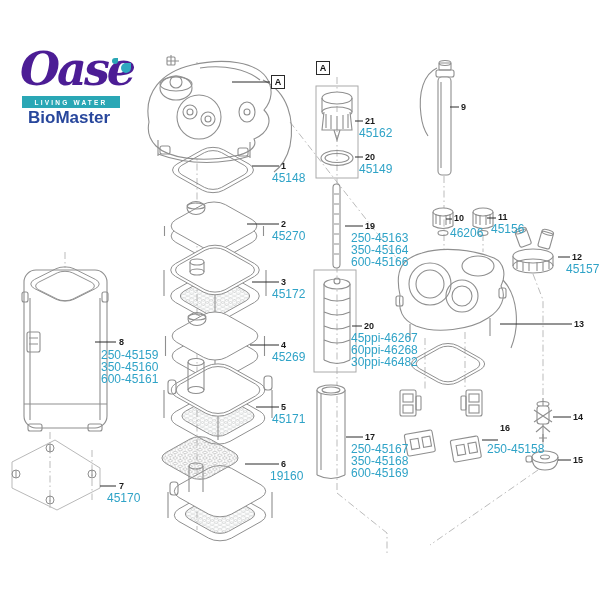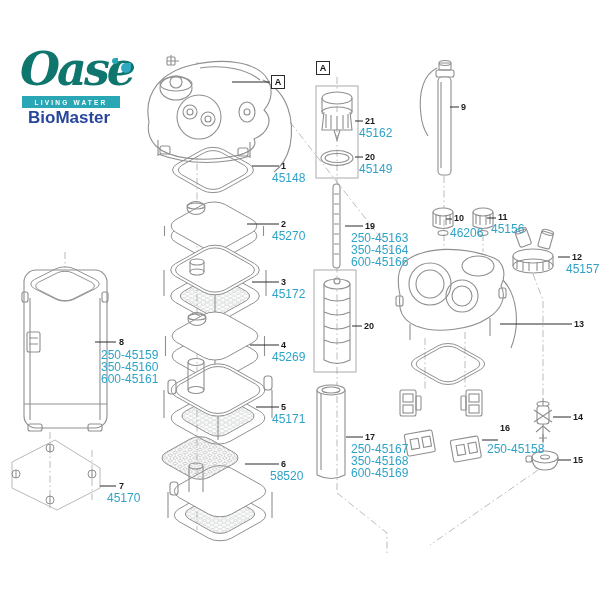--- a/index.html
+++ b/index.html
@@ -1,21 +1,21 @@
 <!DOCTYPE html>
 <html><head>
 <meta charset="utf-8">
 <style>
   html,body{margin:0;padding:0;background:#fff;}
   .stage{position:relative;width:600px;height:600px;background:#ffffff;overflow:hidden;
          font-family:"Liberation Sans",sans-serif;}
   svg{position:absolute;left:0;top:0;}
   
   .oase-script{position:absolute;left:20px;top:46px;font-family:"DejaVu Serif",serif;
-    font-style:italic;font-weight:bold;font-size:46px;letter-spacing:-3px;color:#0f766e;line-height:1;}
+    font-style:italic;font-weight:bold;font-size:46px;letter-spacing:-3px;color:#4c1d95;line-height:1;}
   .drop{position:absolute;background:#2fa8c0;}
   .drop-small{left:112px;top:58px;width:6px;height:6px;border-radius:50% 0 50% 50%;background:#2aa7b5;}
   .drop-big{left:121px;top:63px;width:10px;height:10px;border-radius:50% 0 50% 50%;}
   .tagline-bar{position:absolute;left:22px;top:96px;width:98px;height:12px;background:#2aa7b5;
     color:#ffffff;font-size:6.5px;font-weight:bold;letter-spacing:2.2px;
     display:flex;align-items:center;justify-content:center;white-space:nowrap;}
   .product-name{position:absolute;left:28px;top:108px;font-size:17px;font-weight:bold;color:#28479c;}
   
   .callout{position:absolute;font-size:9px;font-weight:bold;color:#1a1a1a;line-height:10px;}
   .pnums{position:absolute;font-size:12px;line-height:12px;color:#2fa3c7;white-space:nowrap;}
@@ -341,21 +341,21 @@
   <div class="callout" style="left:281px;top:277px">3</div>
   <div class="pnums" style="left:272px;top:288px"><span>45172</span></div>
 
   <div class="callout" style="left:281px;top:340px">4</div>
   <div class="pnums" style="left:272px;top:351px"><span>45269</span></div>
 
   <div class="callout" style="left:281px;top:402px">5</div>
   <div class="pnums" style="left:272px;top:413px"><span>45171</span></div>
 
   <div class="callout" style="left:281px;top:459px">6</div>
-  <div class="pnums" style="left:270px;top:470px"><span>58520</span></div>
+  <div class="pnums" style="left:270px;top:470px"><span>19160</span></div>
 
   <div class="callout" style="left:119px;top:481px">7</div>
   <div class="pnums" style="left:107px;top:492px"><span>45170</span></div>
 
   <div class="callout" style="left:119px;top:337px">8</div>
   <div class="pnums" style="left:101px;top:349px">
     <span style="display:block">250-45159</span>
     <span style="display:block">350-45160</span>
     <span style="display:block">600-45161</span>
   </div>
@@ -381,20 +381,25 @@
   <div class="pnums" style="left:487px;top:443px"><span>250-45158</span></div>
 
   <div class="callout" style="left:365px;top:432px">17</div>
   <div class="pnums" style="left:351px;top:443px">
     <span style="display:block">250-45167</span>
     <span style="display:block">350-45168</span>
     <span style="display:block">600-45169</span>
   </div>
 
   <div class="callout" style="left:364px;top:321px">20</div>
+  <div class="pnums" style="left:351px;top:332px">
+    <span style="display:block">45ppi-46267</span>
+    <span style="display:block">60ppi-46268</span>
+    <span style="display:block">30ppi-46482</span>
+  </div>
 
   <div class="callout" style="left:365px;top:221px">19</div>
   <div class="pnums" style="left:351px;top:232px">
     <span style="display:block">250-45163</span>
     <span style="display:block">350-45164</span>
     <span style="display:block">600-45166</span>
   </div>
 
   <div class="callout" style="left:365px;top:152px">20</div>
   <div class="pnums" style="left:359px;top:163px"><span>45149</span></div>

